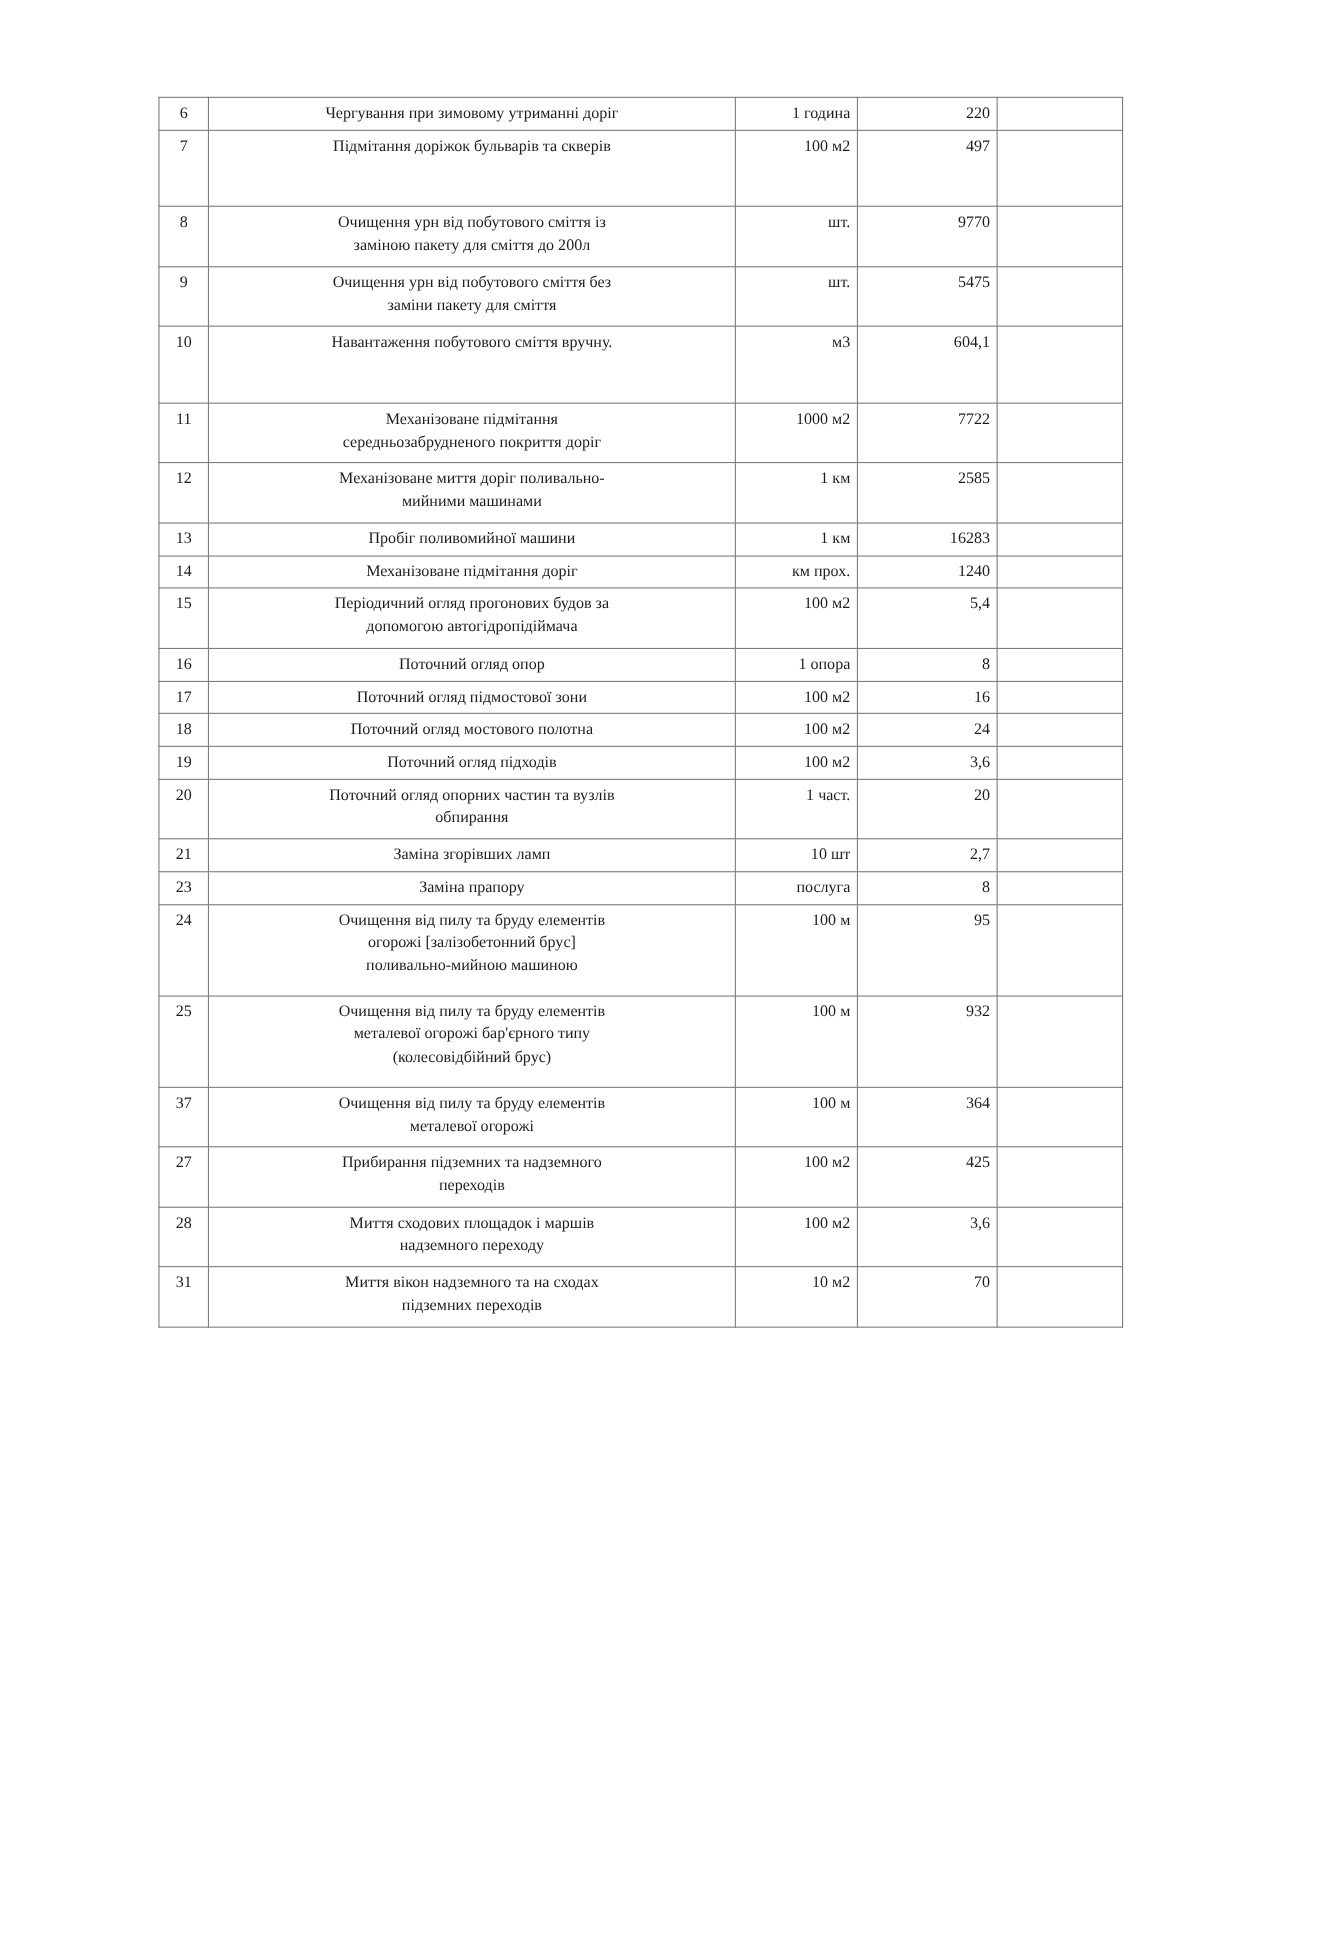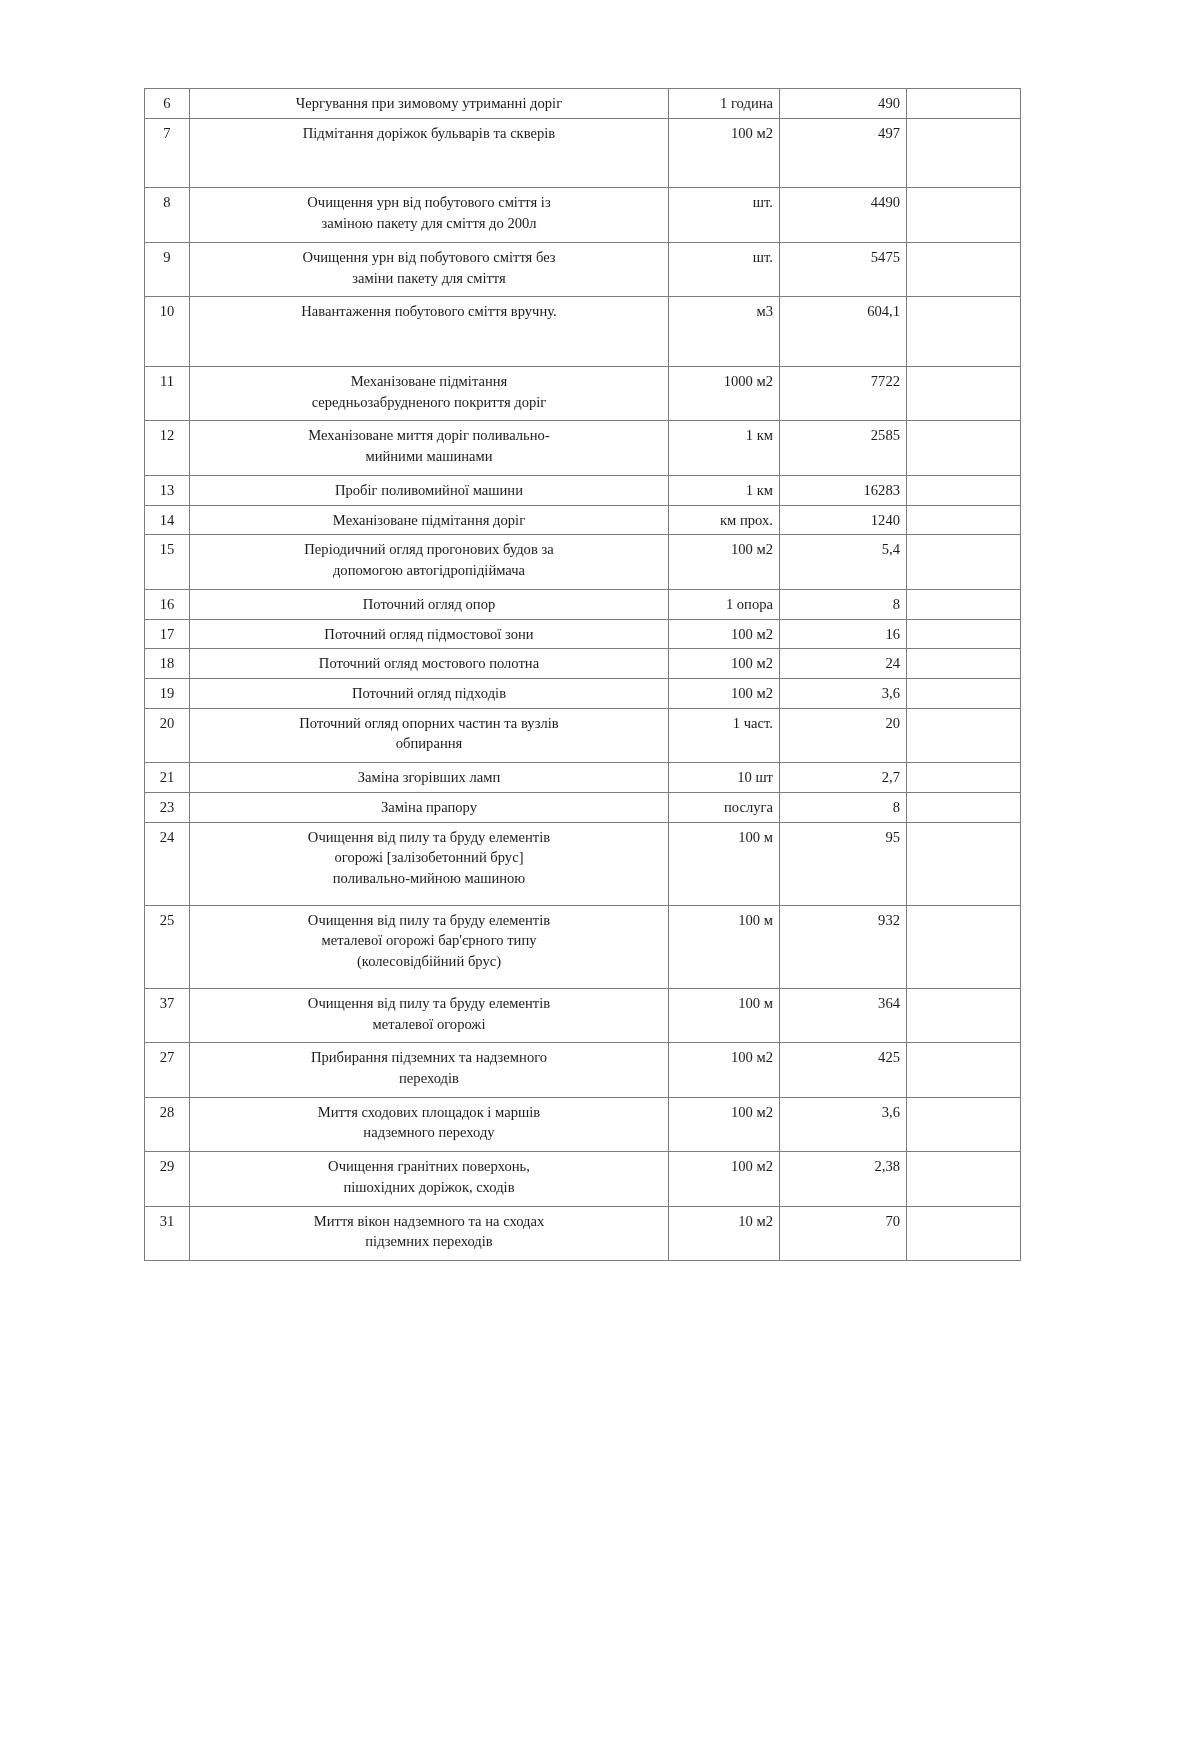--- a/index.html
+++ b/index.html
@@ -82,36 +82,36 @@
       <col class="c-name">
       <col class="c-unit">
       <col class="c-qty">
       <col class="c-blank">
     </colgroup>
     <tbody>
         <tr class="pad-0">
           <td class="cell-num">6</td>
           <td class="cell-name">Чергування при зимовому утриманні доріг</td>
           <td class="cell-unit">1 година</td>
-          <td class="cell-qty">490</td>
+          <td class="cell-qty">220</td>
           <td class="cell-blank"></td>
         </tr>
         <tr class="pad-3">
           <td class="cell-num">7</td>
           <td class="cell-name">Підмітання доріжок бульварів та скверів</td>
           <td class="cell-unit">100 м2</td>
           <td class="cell-qty">497</td>
           <td class="cell-blank"></td>
         </tr>
         <tr class="pad-2">
           <td class="cell-num">8</td>
           <td class="cell-name">Очищення урн від побутового сміття із
 заміною пакету для сміття до 200л</td>
           <td class="cell-unit">шт.</td>
-          <td class="cell-qty">4490</td>
+          <td class="cell-qty">9770</td>
           <td class="cell-blank"></td>
         </tr>
         <tr class="pad-2">
           <td class="cell-num">9</td>
           <td class="cell-name">Очищення урн від побутового сміття без
 заміни пакету для сміття</td>
           <td class="cell-unit">шт.</td>
           <td class="cell-qty">5475</td>
           <td class="cell-blank"></td>
         </tr>
@@ -246,28 +246,20 @@
         </tr>
         <tr class="pad-2">
           <td class="cell-num">28</td>
           <td class="cell-name">Миття сходових площадок і маршів
 надземного переходу</td>
           <td class="cell-unit">100 м2</td>
           <td class="cell-qty">3,6</td>
           <td class="cell-blank"></td>
         </tr>
         <tr class="pad-2">
-          <td class="cell-num">29</td>
-          <td class="cell-name">Очищення гранітних поверхонь,
-пішохідних доріжок, сходів</td>
-          <td class="cell-unit">100 м2</td>
-          <td class="cell-qty">2,38</td>
-          <td class="cell-blank"></td>
-        </tr>
-        <tr class="pad-2">
           <td class="cell-num">31</td>
           <td class="cell-name">Миття вікон надземного та на сходах
 підземних переходів</td>
           <td class="cell-unit">10 м2</td>
           <td class="cell-qty">70</td>
           <td class="cell-blank"></td>
         </tr>
       </tbody>
   </table>
 </div>

